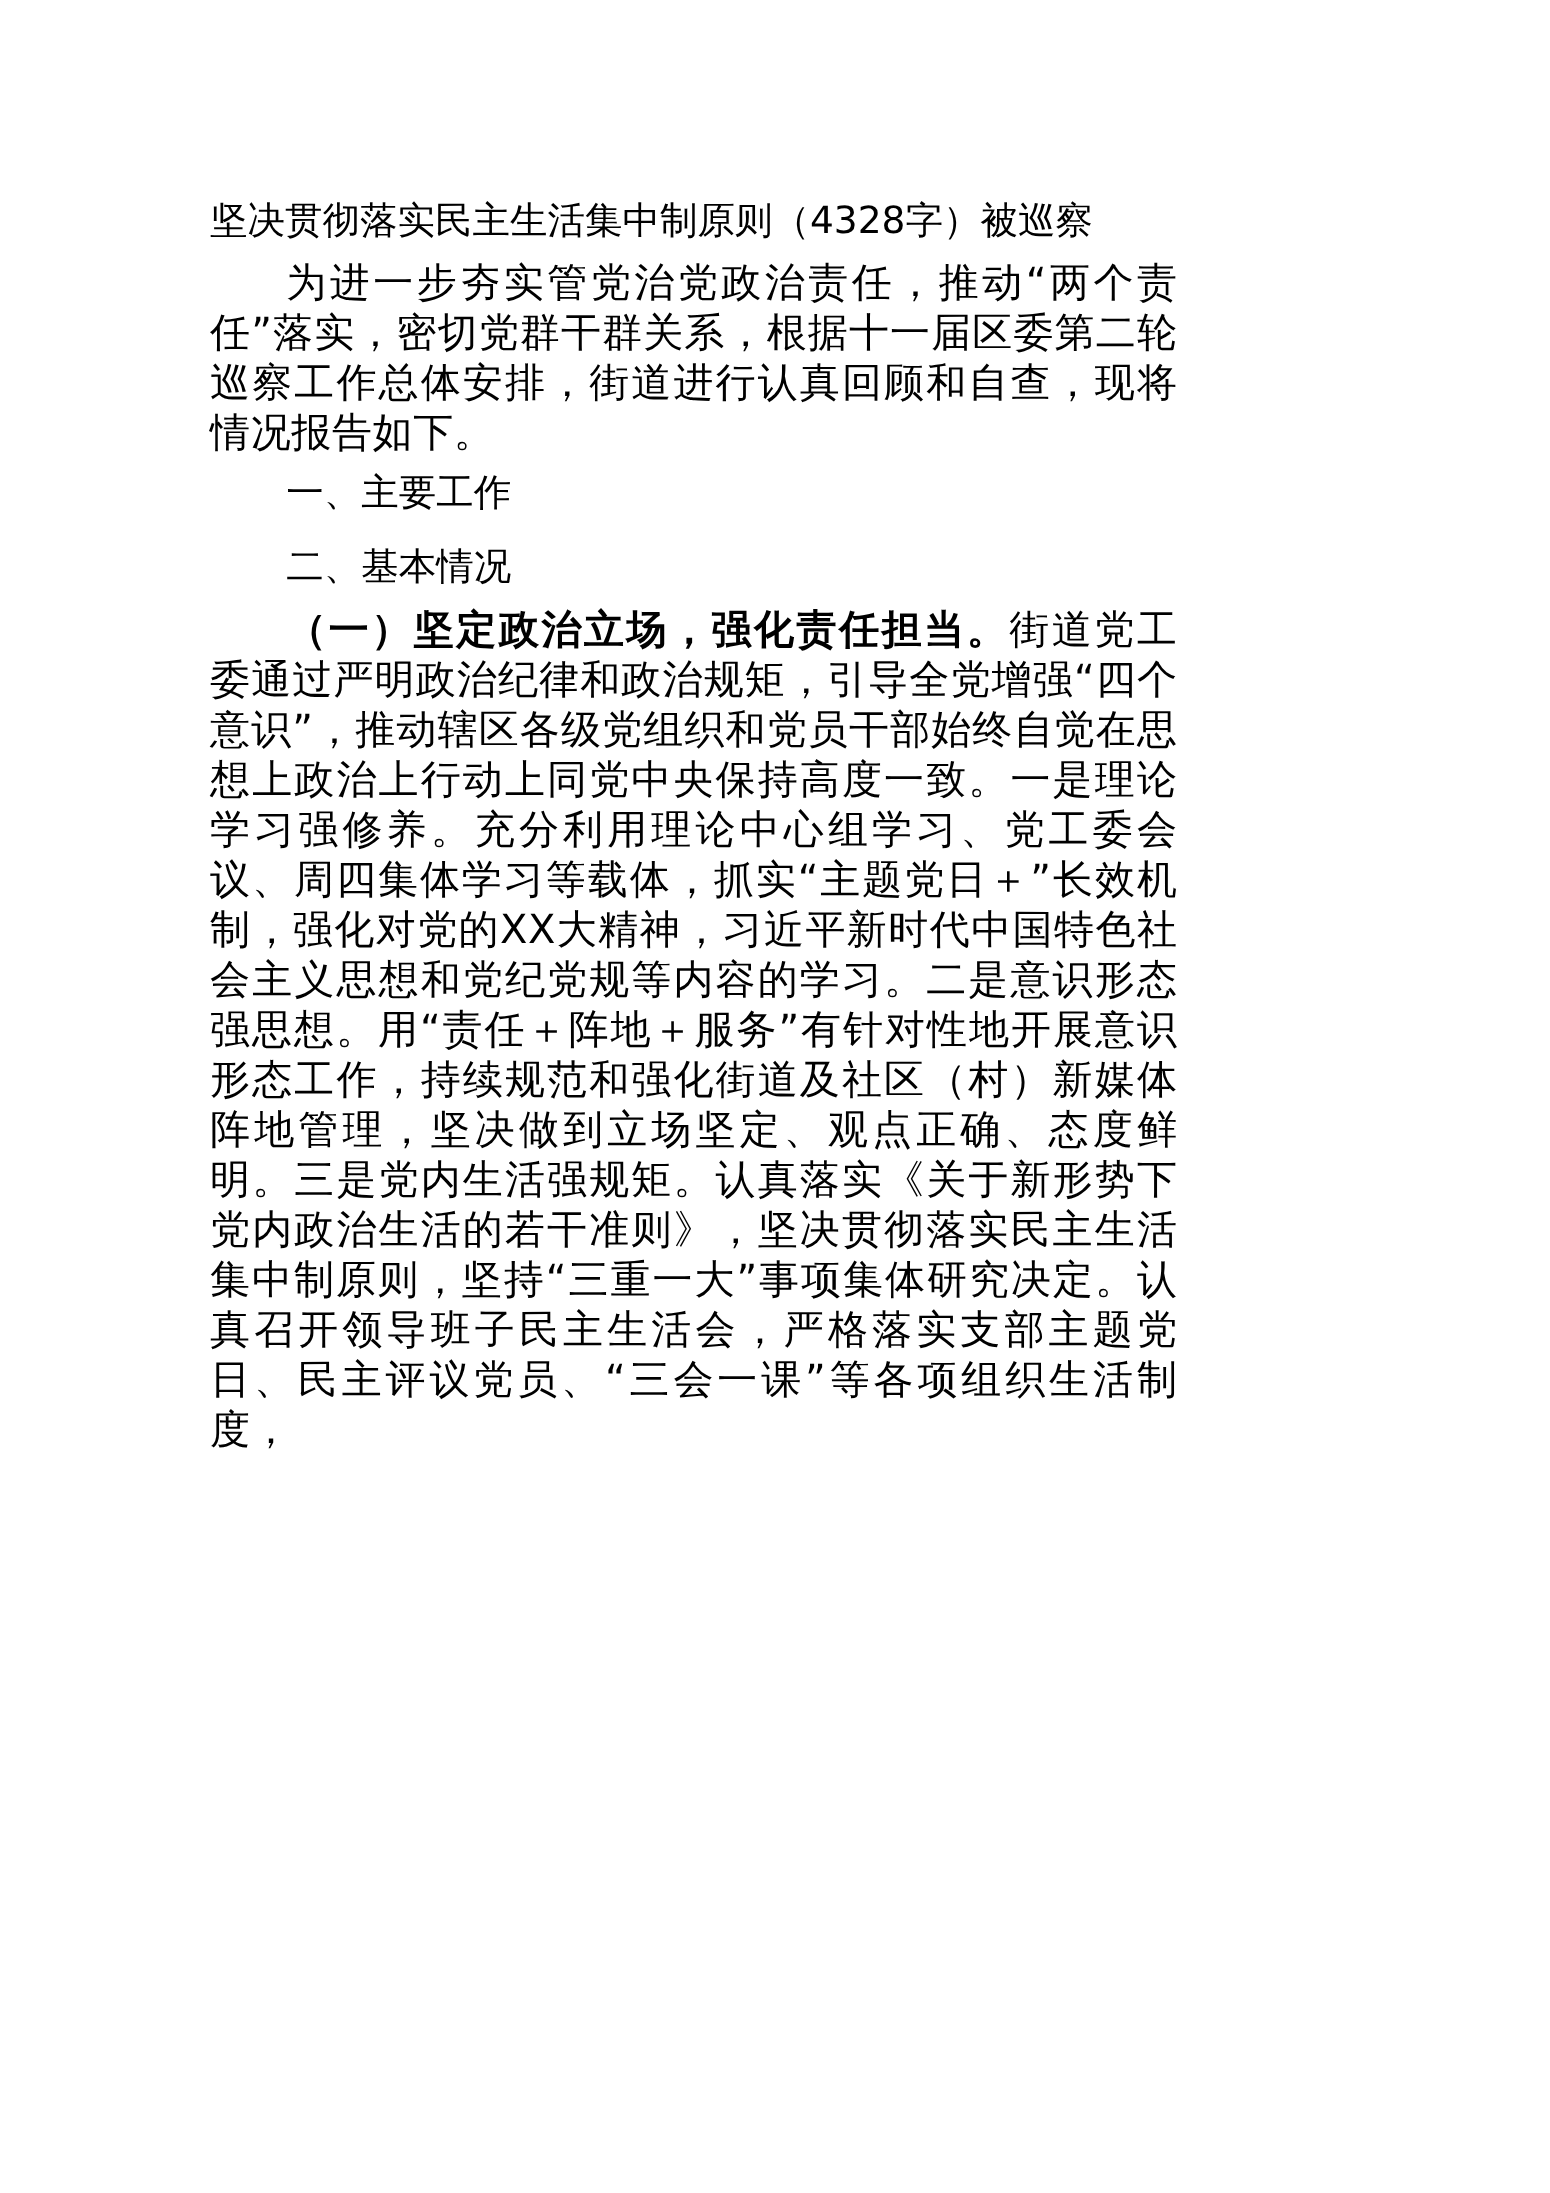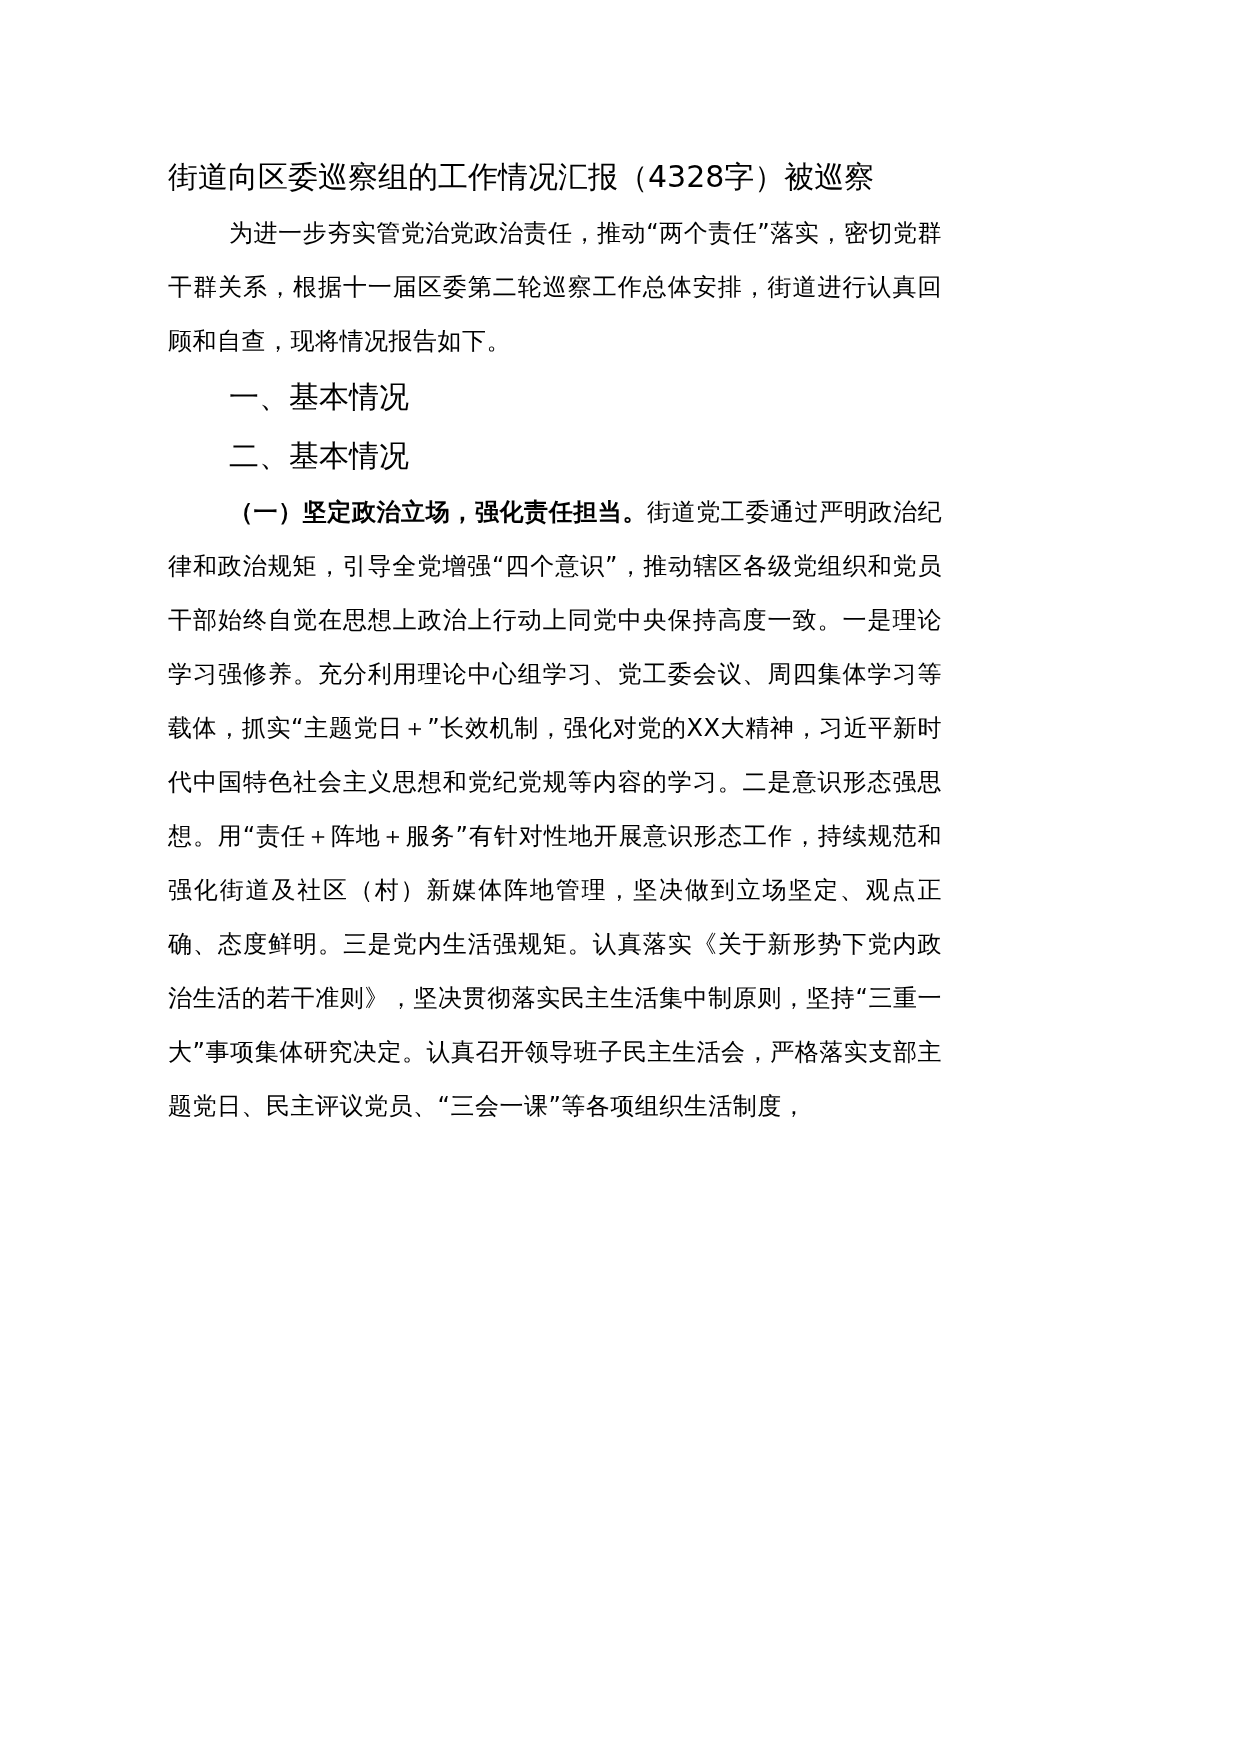--- a/index.html
+++ b/index.html
@@ -22,22 +22,22 @@
       width: 774px;
     }
     .line-title {
       font-size: 30px;
       line-height: 58px;
       height: 58px;
       white-space: nowrap;
       letter-spacing: 0px;
     }
     .para {
-      font-size: 24px;
-      line-height: 54px;
+      font-size: 32px;
+      line-height: 40px;
       text-align: justify;
       text-align-last: left;
       margin: 0;
       letter-spacing: 0.5px;
     }
     .indent {
       text-indent: 61px;
     }
     .heading {
       font-size: 30px;
@@ -48,22 +48,22 @@
       white-space: nowrap;
     }
     .bold-lead {
       font-weight: bold;
     }
   </style>
 </head>
 <body>
 
 <div class="page">
-  <div class="line-title">街道向区委巡察组的工作情况汇报（4328字）被巡察</div>
+  <div class="line-title">坚决贯彻落实民主生活集中制原则（4328字）被巡察</div>
 
   <p class="para indent">为进一步夯实管党治党政治责任，推动“两个责任”落实，密切党群干群关系，根据十一届区委第二轮巡察工作总体安排，街道进行认真回顾和自查，现将情况报告如下。</p>
 
-  <p class="heading">一、基本情况</p>
+  <p class="heading">一、主要工作</p>
 
   <p class="heading">二、基本情况</p>
 
   <p class="para indent"><span class="bold-lead">（一）坚定政治立场，强化责任担当。</span><span>街道党工委通过严明政治纪律和政治规矩，引导全党增强“四个意识”，推动辖区各级党组织和党员干部始终自觉在思想上政治上行动上同党中央保持高度一致。一是理论学习强修养。充分利用理论中心组学习、党工委会议、周四集体学习等载体，抓实“主题党日＋”长效机制，强化对党的XX大精神，习近平新时代中国特色社会主义思想和党纪党规等内容的学习。二是意识形态强思想。用“责任＋阵地＋服务”有针对性地开展意识形态工作，持续规范和强化街道及社区（村）新媒体阵地管理，坚决做到立场坚定、观点正确、态度鲜明。三是党内生活强规矩。认真落实《关于新形势下党内政治生活的若干准则》，坚决贯彻落实民主生活集中制原则，坚持“三重一大”事项集体研究决定。认真召开领导班子民主生活会，严格落实支部主题党日、民主评议党员、“三会一课”等各项组织生活制度，</span></p>
 </div>
 
 </body></html>

